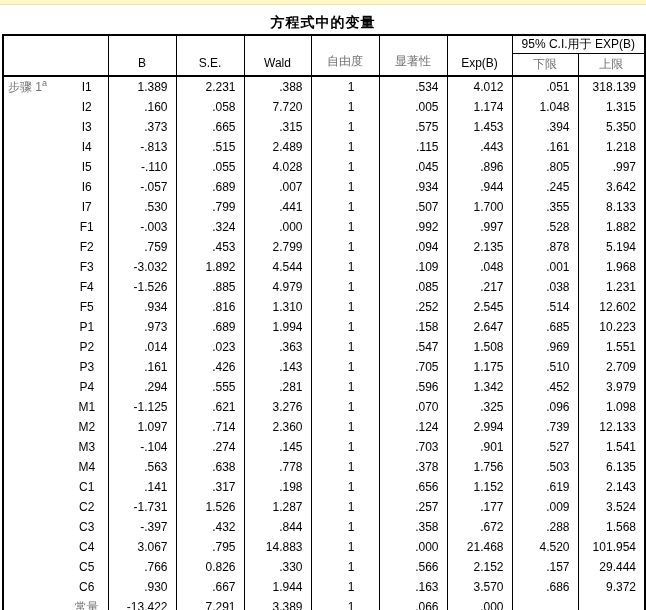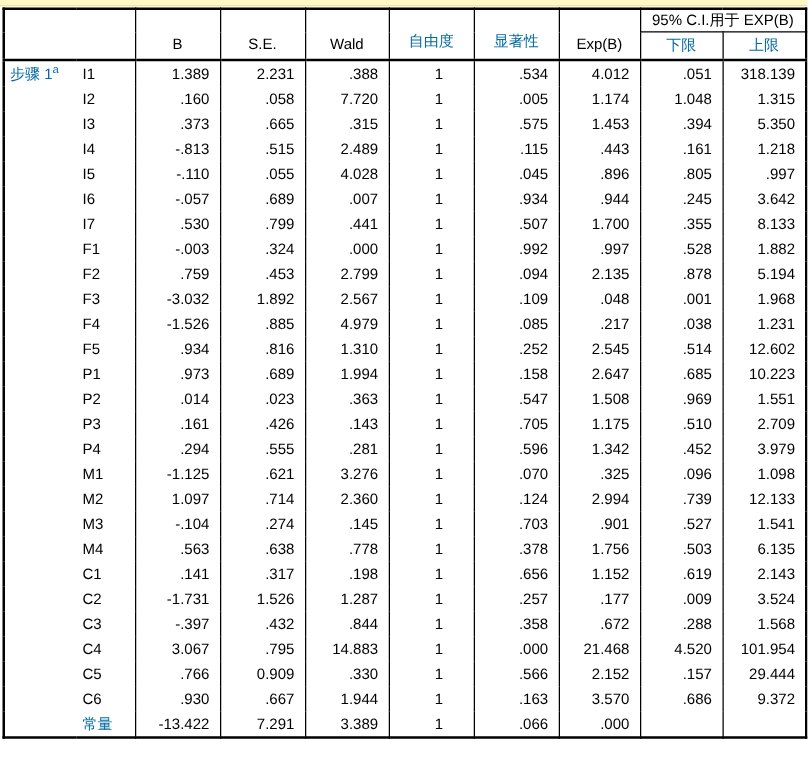--- a/index.html
+++ b/index.html
@@ -16,32 +16,33 @@
   thead td { text-align: center; }
   td.head { vertical-align: bottom; padding-bottom: 5px; height: 39px; }
   td.spanner { height: 17px; vertical-align: middle; padding-bottom: 0; border-bottom: 1px solid #000; }
   td.subhead { height: 22px; vertical-align: middle; font-family: Liberation Mono, monospace; }
   .vline { border-left: 1px solid #000; }
   
   tbody tr:first-child td { border-top: 2px solid #000; }
   
   tbody td { height: 20px; line-height: 20px; }
   td.step-cell { vertical-align: top; text-align: left; padding-left: 4px; line-height: 20px; }
-  td.var-cell { text-align: left; padding-left: 5px; margin-top: 19px; }
+  td.var-cell { text-align: center; padding-left: 5px; margin-top: 19px; }
   td.num-cell { text-align: right; padding-right: 8px; }
   td.df-cell { padding-right: 24px; }
-  .cjk { color: #0369a1; }
+  .cjk { color: #737373; }
   sup { font-size: 9px; vertical-align: super; line-height: 0; }
 </style>
 </head>
 <body>
 
 <div class="page">
   <div class="top-strip"></div>
   <div style="height:5px"></div>
+  <div class="title">方程式中的变量</div>
 
   <table class="spss">
     <colgroup>
       <col style="width:58px">
         <col style="width:47px">
       <col style="width:68px">
         <col style="width:68px">
         <col style="width:67px">
       <col style="width:68px">
         <col style="width:68px">
@@ -163,21 +164,21 @@
           <td class="num-cell vline df-cell">1</td>
           <td class="num-cell vline">.094</td>
           <td class="num-cell vline">2.135</td>
           <td class="num-cell vline">.878</td>
           <td class="num-cell vline">5.194</td>
         </tr>
         <tr>
           <td class="var-cell">F3</td>
           <td class="num-cell vline">-3.032</td>
           <td class="num-cell vline">1.892</td>
-          <td class="num-cell vline">2.567</td>
+          <td class="num-cell vline">4.544</td>
           <td class="num-cell vline df-cell">1</td>
           <td class="num-cell vline">.109</td>
           <td class="num-cell vline">.048</td>
           <td class="num-cell vline">.001</td>
           <td class="num-cell vline">1.968</td>
         </tr>
         <tr>
           <td class="var-cell">F4</td>
           <td class="num-cell vline">-1.526</td>
           <td class="num-cell vline">.885</td>
@@ -327,21 +328,21 @@
           <td class="num-cell vline">14.883</td>
           <td class="num-cell vline df-cell">1</td>
           <td class="num-cell vline">.000</td>
           <td class="num-cell vline">21.468</td>
           <td class="num-cell vline">4.520</td>
           <td class="num-cell vline">101.954</td>
         </tr>
         <tr>
           <td class="var-cell">C5</td>
           <td class="num-cell vline">.766</td>
-          <td class="num-cell vline">0.909</td>
+          <td class="num-cell vline">0.826</td>
           <td class="num-cell vline">.330</td>
           <td class="num-cell vline df-cell">1</td>
           <td class="num-cell vline">.566</td>
           <td class="num-cell vline">2.152</td>
           <td class="num-cell vline">.157</td>
           <td class="num-cell vline">29.444</td>
         </tr>
         <tr>
           <td class="var-cell">C6</td>
           <td class="num-cell vline">.930</td>

